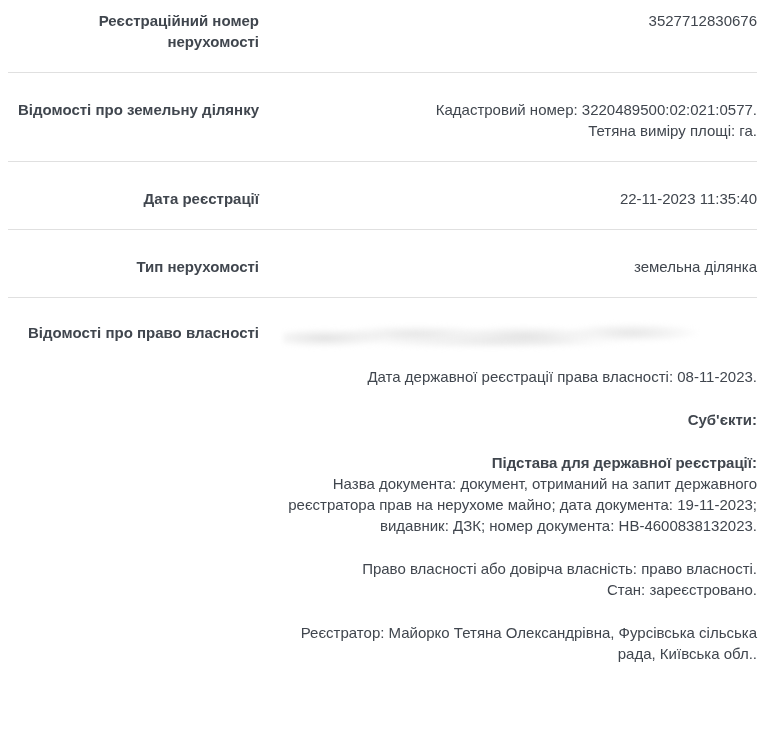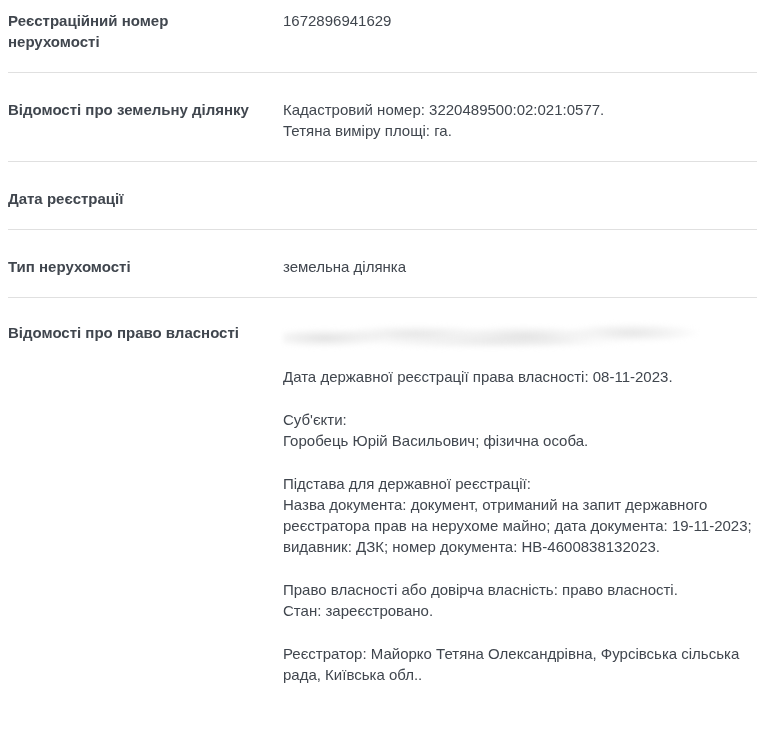--- a/index.html
+++ b/index.html
@@ -11,37 +11,38 @@
     line-height:21px;
     color:#40464e;
     overflow:hidden;
   }
   .record{padding:0 8px;}
   .row{
     display:flex;
     align-items:flex-start;
     padding:26px 0 20px 0;
     border-bottom:1px solid #e0e0e0;
+    text-align:right;
   }
   .row.first{padding-top:10px;}
   .row.last{border-bottom:none;padding-top:24px;}
   .label{
     flex:0 0 275px;
     font-weight:bold;
     padding-right:24px;
     box-sizing:border-box;
   }
   .label span{display:block;}
   .value{
     flex:1;
     width:474px;
     max-width:474px;
   }
   .vline{display:block;}
-  .b{font-weight:normal;}
+  .b{font-weight:bold;}
   .para{margin:0 0 22px 0;}
   .para:last-child{margin-bottom:0;}
   .redacted{
     width:415px;
     height:40px;
     margin:-6px 0 10px 0;
     border-radius:6px;
     background:
       radial-gradient(ellipse 90px 14px at 10% 55%, #e2e2e2, rgba(255,255,255,0) 70%),
       radial-gradient(ellipse 120px 13px at 32% 45%, #e6e6e6, rgba(255,255,255,0) 70%),
@@ -55,37 +56,40 @@
 <body>
 
 <div class="record">
 
   <div class="row first">
     <div class="label">
       <span>Реєстраційний номер</span>
       <span>нерухомості</span>
     </div>
     <div class="value">
-      <span class="vline">1672896941629</span>
+      <span class="vline">3527712830676</span>
     </div>
   </div>
 
   <div class="row">
     <div class="label">
       <span>Відомості про земельну ділянку</span>
     </div>
     <div class="value">
       <span class="vline">Кадастровий номер: 3220489500:02:021:0577.</span>
       <span class="vline">Тетяна виміру площі: га.</span>
     </div>
   </div>
 
   <div class="row">
     <div class="label">
       <span>Дата реєстрації</span>
+    </div>
+    <div class="value">
+      <span class="vline">22-11-2023 11:35:40</span>
     </div>
   </div>
 
   <div class="row">
     <div class="label">
       <span>Тип нерухомості</span>
     </div>
     <div class="value">
       <span class="vline">земельна ділянка</span>
     </div>
@@ -96,21 +100,20 @@
       <span>Відомості про право власності</span>
     </div>
     <div class="value">
       <div class="redacted"></div>
       <div>
           <div class="para">
             <div class="pline"><span>Дата державної реєстрації права власності: 08-11-2023.</span></div>
           </div>
           <div class="para">
             <div class="pline"><span class="b">Суб'єкти:</span></div>
-            <div class="pline"><span class="b">Горобець Юрій Васильович</span><span>; фізична особа.</span></div>
           </div>
           <div class="para">
             <div class="pline"><span class="b">Підстава для державної реєстрації:</span></div>
             <div class="pline"><span>Назва документа: документ, отриманий на запит державного реєстратора прав на нерухоме майно; дата документа: 19-11-2023; видавник: ДЗК; номер документа: НВ-4600838132023.</span></div>
           </div>
           <div class="para">
             <div class="pline"><span>Право власності або довірча власність: право власності.</span></div>
             <div class="pline"><span>Стан: зареєстровано.</span></div>
           </div>
           <div class="para">

